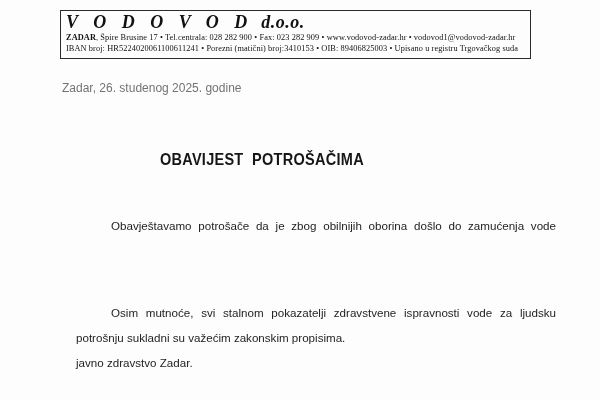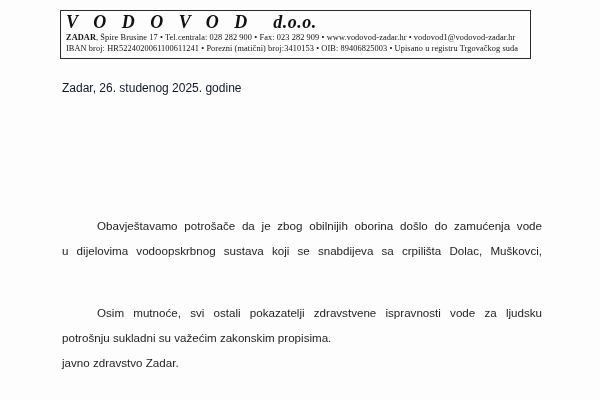--- a/index.html
+++ b/index.html
@@ -29,35 +29,35 @@
     color: #111;
   }
   .logo-line {
     font-style: italic;
     font-weight: bold;
     font-size: 18px;
     line-height: 19px;
     white-space: nowrap;
   }
   .logo-name { letter-spacing: 5.5px; }
-  .logo-suffix { letter-spacing: 0.5px; margin-left: 16px; }
+  .logo-suffix { letter-spacing: 0.5px; margin-left: 4px; }
   .lh-line {
     font-size: 8.3px;
     line-height: 11px;
     white-space: nowrap;
     letter-spacing: 0.1px;
   }
   .lh-bold { font-weight: bold; text-align: right; }
 
   
   .dateline {
     position: absolute;
     left: 62px; top: 81px;
     font-size: 12px;
-    color: #0f172a;
+    color: #737373;
   }
 
   
   .title-wrap {
     position: absolute;
     left: 62px; top: 150px;
     width: 400px;
     text-align: center;
   }
   .title {
@@ -67,21 +67,21 @@
     letter-spacing: 0.3px;
     white-space: pre;
     color: #161616;
     transform: scaleX(0.88);
     transform-origin: 50% 50%;
   }
 
   
   .para {
     position: absolute;
-    left: 62px;
+    left: 76px;
     width: 480px;
     font-size: 11.6px;
     line-height: 24.5px;
     color: #1e1e1e;
   }
   .para .line {
     text-align: justify;
     text-align-last: justify;
     white-space: normal;
   }
@@ -102,28 +102,30 @@
       <span class="logo-suffix">d.o.o.</span>
     </div>
     <div class="lh-line">
       <span class="lh-bold">ZADAR</span><span>, Špire Brusine 17 • Tel.centrala: 028 282 900 • Fax: 023 282 909 • www.vodovod-zadar.hr • vodovod1@vodovod-zadar.hr</span>
     </div>
     <div class="lh-line">IBAN broj: HR5224020061100611241 • Porezni (matični) broj:3410153 • OIB: 89406825003 • Upisano u registru Trgovačkog suda</div>
   </div>
 
   <div class="dateline">Zadar, 26. studenog 2025. godine</div>
 
+  <div class="title-wrap">
+    <span class="title">OBAVIJEST  POTROŠAČIMA</span>
+  </div>
 
   <div class="para" id="para1">
     <div class="line first">Obavještavamo potrošače da je zbog obilnijih oborina došlo do zamućenja vode</div>
-    <div class="line">u dijelovima  vodoopskrbnog sustava koji se snabdijeva sa crpilišta Dolac, Muškovci,</div>
   </div>
 
   <div class="para" id="para2">
-    <div class="line first">Osim mutnoće, svi ostali pokazatelji zdravstvene ispravnosti vode za ljudsku</div>
+    <div class="line first">Osim mutnoće, svi stalnom pokazatelji zdravstvene ispravnosti vode za ljudsku</div>
     <div class="line last">potrošnju sukladni su važećim zakonskim propisima.</div>
   </div>
 
   <div class="para" id="para3">
     <div class="line last">javno zdravstvo Zadar.</div>
   </div>
 
 </div>
 
 </body></html>

